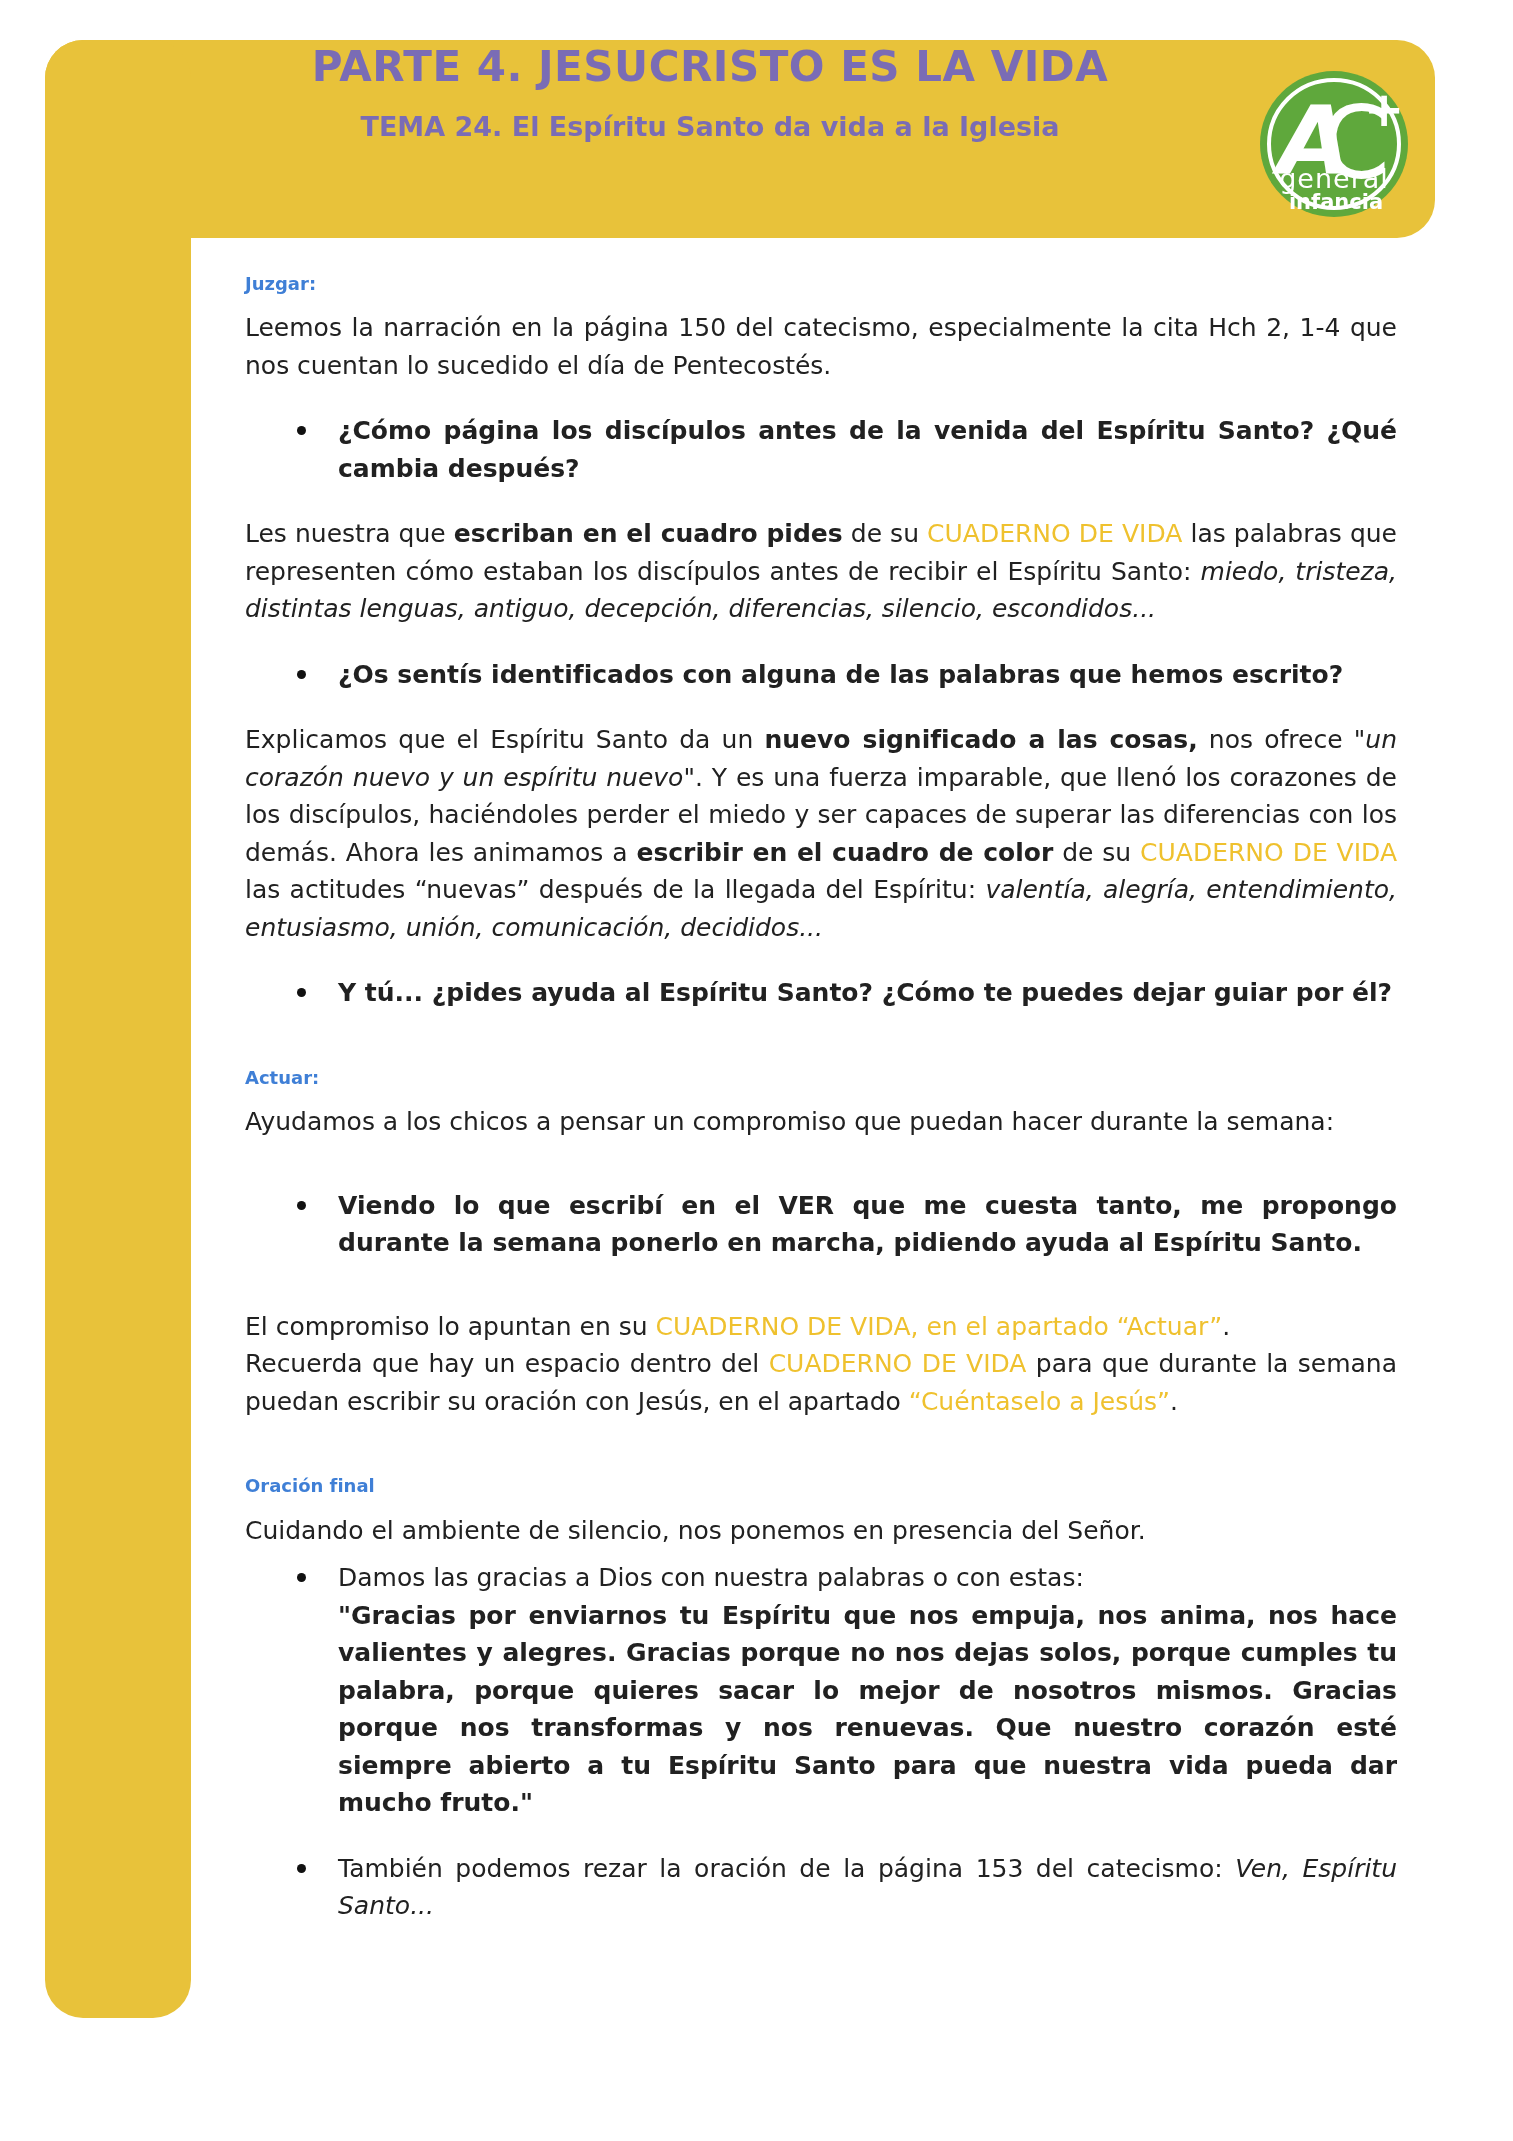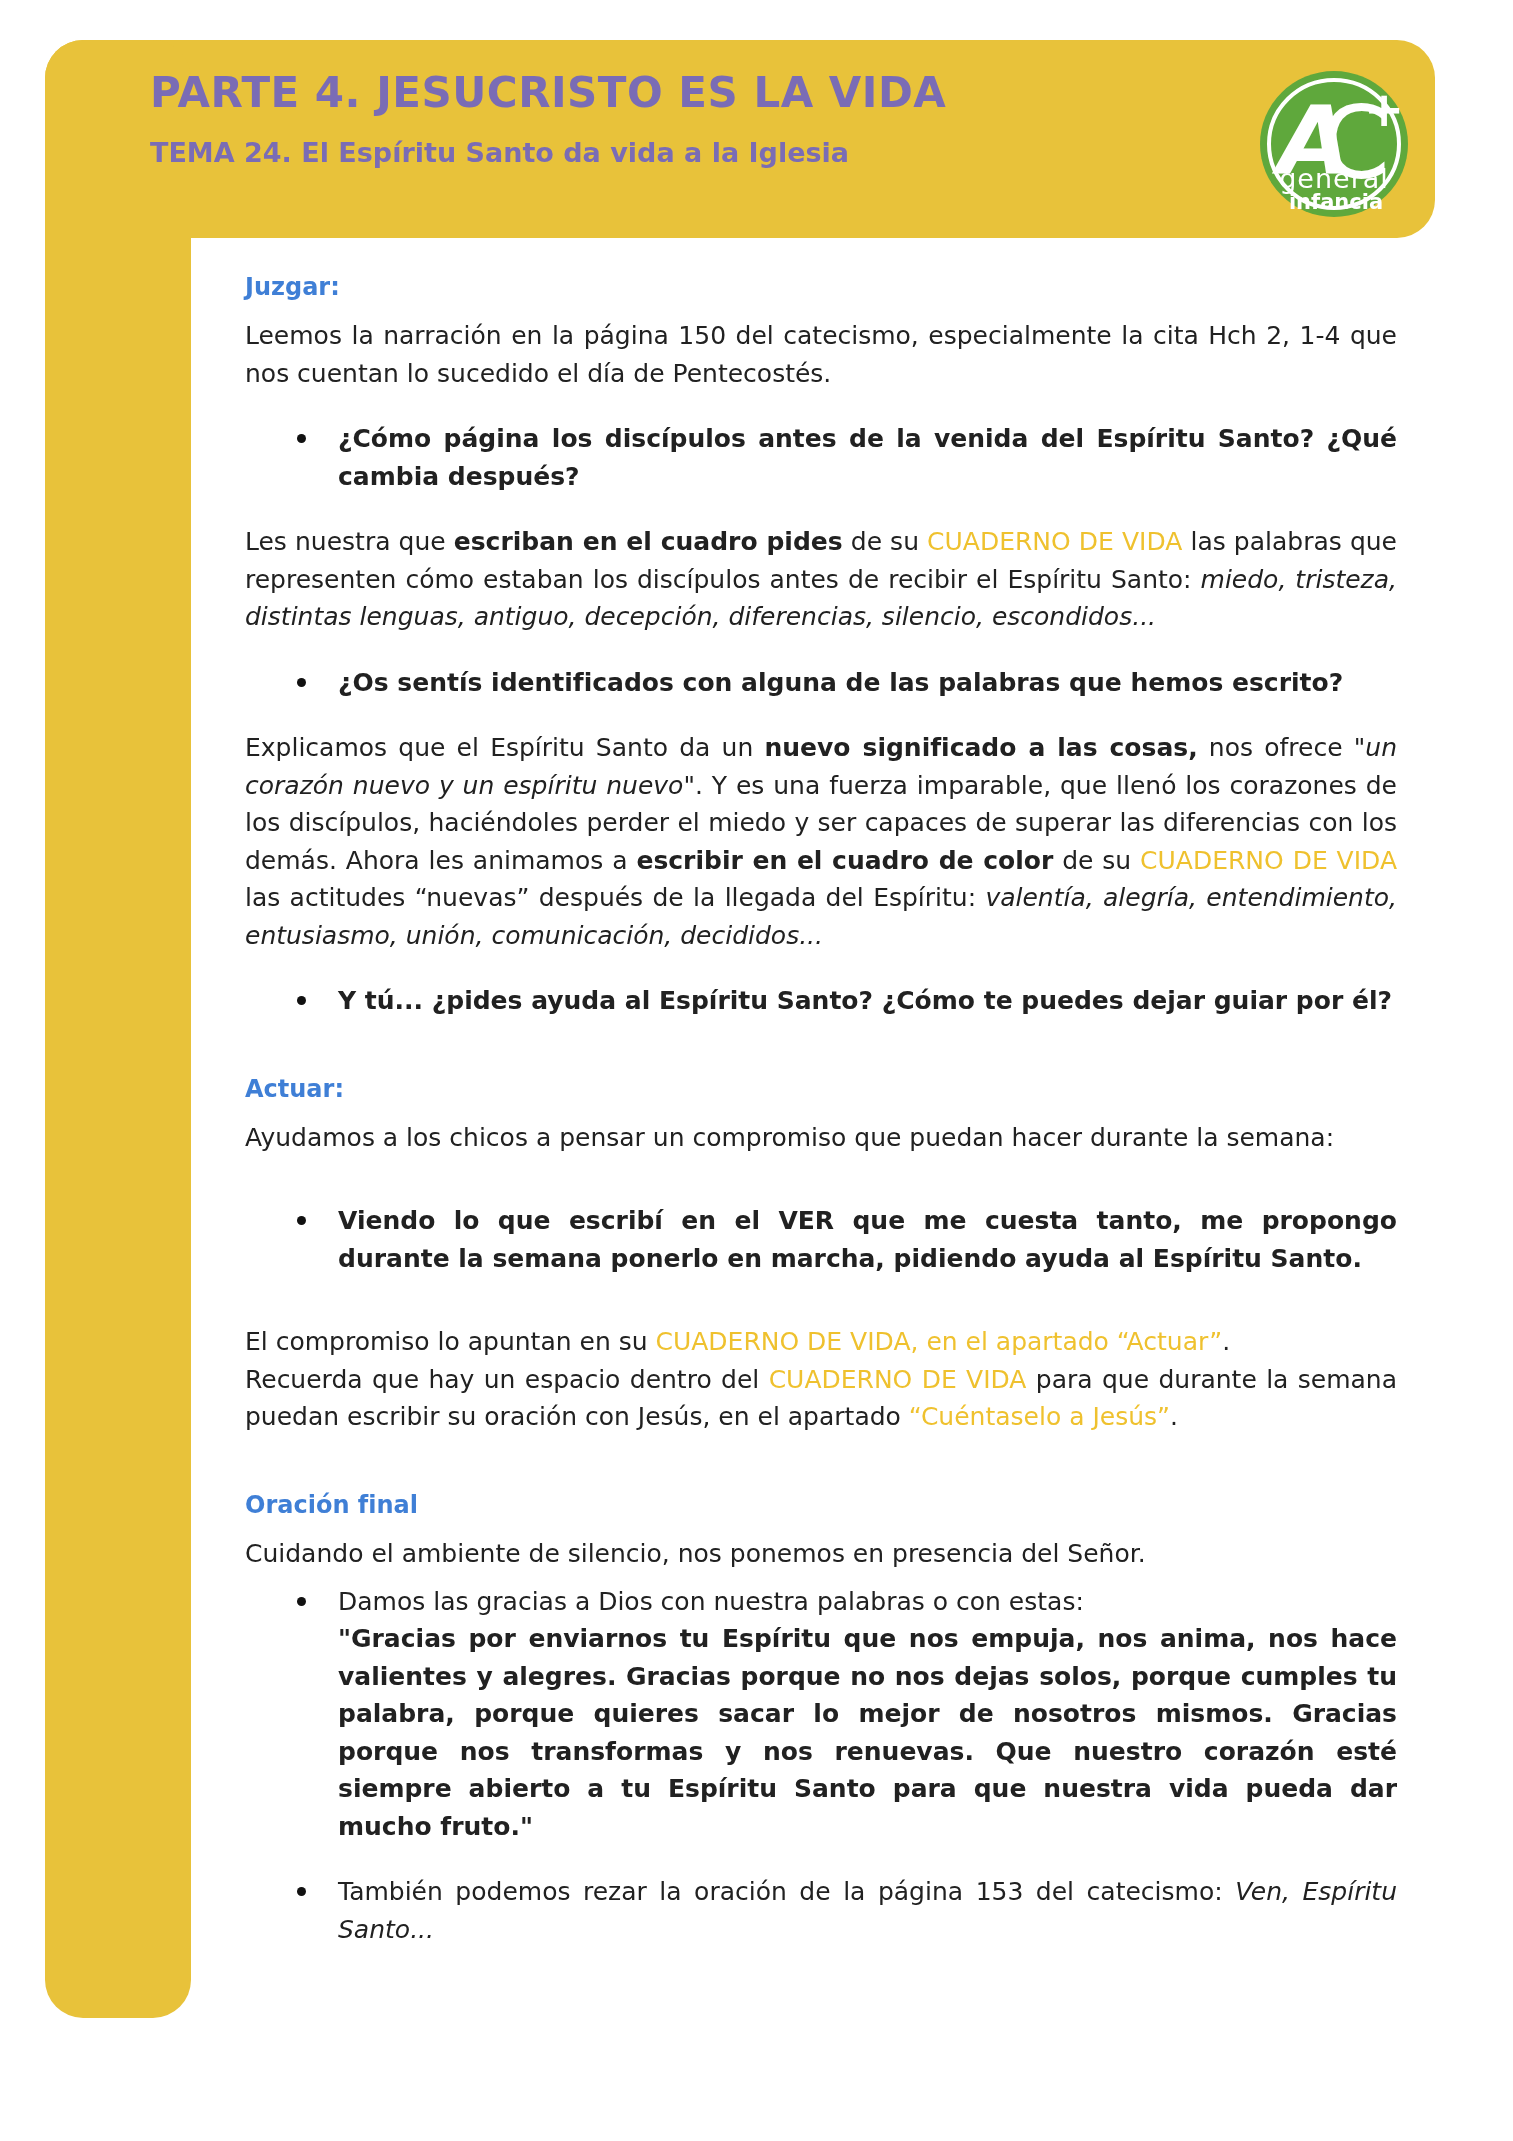--- a/index.html
+++ b/index.html
@@ -11,36 +11,36 @@
   
   .band{
     position:absolute;left:45px;top:40px;width:1390px;height:198px;
     background:#E8C23A;border-radius:38px;
   }
   .strip{
     position:absolute;left:45px;top:40px;width:146px;height:1978px;
     background:#E8C23A;border-radius:38px;
   }
   
-  .header{position:absolute;left:150px;top:68px;width:1120px;text-align:left;}
+  .header{position:absolute;left:150px;top:42px;width:1120px;text-align:center;}
   .title{
     font-size:42px;font-weight:bold;color:#7A6CB5;letter-spacing:.5px;margin:0;
   }
   .subtitle{
     font-size:27px;font-weight:bold;color:#7A6CB5;margin:20px 0 0 0;
   }
   .logo{position:absolute;left:1258px;top:68px;width:152px;height:152px;}
   
   .content{
     position:absolute;left:245px;top:272px;width:1152px;
     font-size:25px;line-height:1.5;
   }
   .content > :first-child{margin-top:0;}
   .heading{
-    color:#3F7FD6;font-weight:bold;font-size:24px;line-height:1.3;
+    color:#3F7FD6;font-weight:bold;font-size:18px;line-height:1.3;
     margin:54px 0 14px 0;
   }
   .para{text-align:justify;margin:8px 0;}
   .bullet{
     position:relative;padding-left:93px;text-align:justify;margin:10px 0;
   }
   .bullet::before{
     content:"";position:absolute;left:52px;top:14px;width:9px;height:9px;
     border-radius:50%;background:#111;
   }

